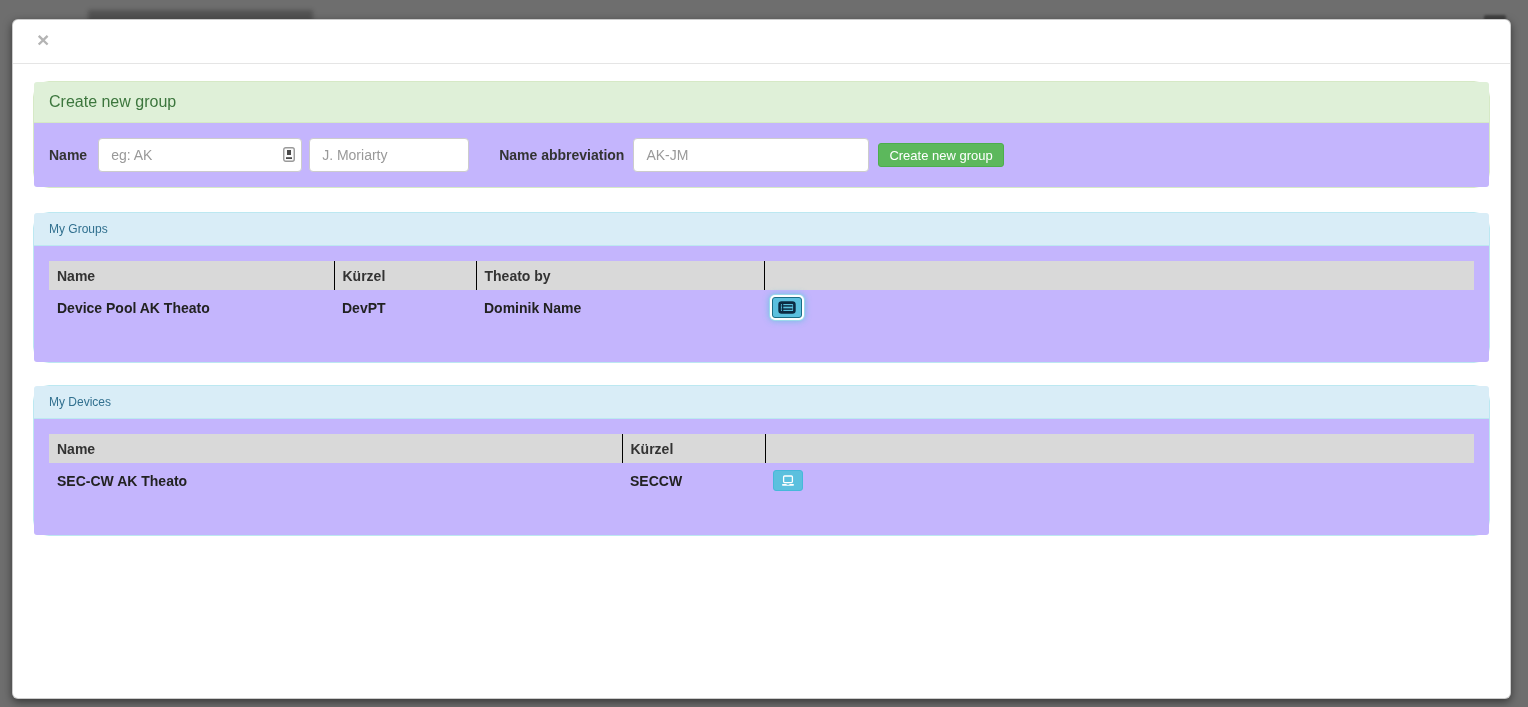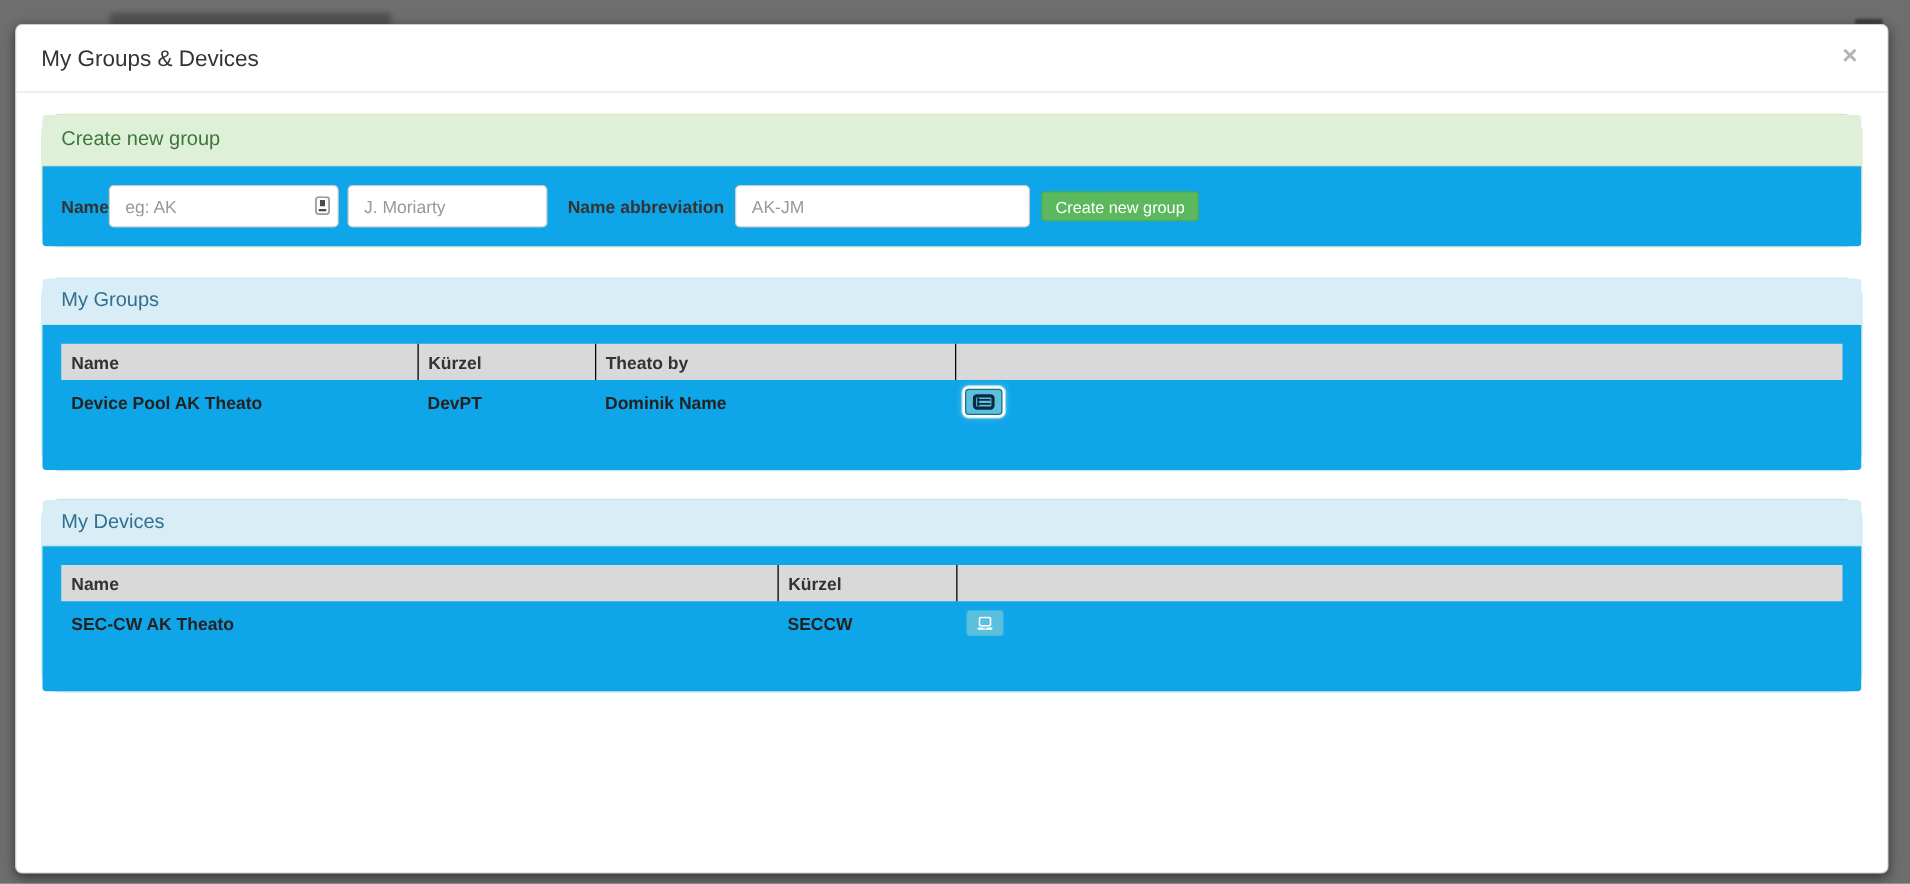--- a/index.html
+++ b/index.html
@@ -35,37 +35,37 @@
   .panel { border-radius:16px; }
   .panel-success { border:1px solid #d6e9c6; margin-bottom:24px; }
   .panel-success .panel-heading {
     background:var(--success-bg, #dff0d8); color:var(--success-text, #3c763d);
     padding:11px 15px; font-size:16px; border-bottom:1px solid #d6e9c6;
     border-radius:3px 3px 0 0;
   }
   .panel-info { border:1px solid var(--info-border, #bce8f1); margin-bottom:22px; }
   .panel-info .panel-heading {
     background:var(--info-bg, #d9edf7); color:var(--info-text, #31708f);
-    padding:9px 15px; font-size:16px; border-bottom:1px solid var(--info-border, #bce8f1);
+    padding:9px 15px; font-size:12px; border-bottom:1px solid var(--info-border, #bce8f1);
     border-radius:3px 3px 0 0;
   }
-  .panel-body { padding:15px; background:#0ea5e9; border-radius:0 0 3px 3px; }
+  .panel-body { padding:15px; background:#c4b5fd; border-radius:0 0 3px 3px; }
 
   
   .form-row { display:flex; align-items:center; }
   .form-label { font-size:14px; font-weight:bold; color:#333; white-space:nowrap; }
   .input-wrap { position:relative; display:inline-block; }
   .form-input {
     height:34px; border:1px solid #ccc; border-radius:4px; padding:6px 12px;
     font-size:14px; color:#555; font-family:"Liberation Sans", sans-serif;
   }
   .form-input::placeholder { color:#999; opacity:1; }
-  .input-name { width:184px; margin-left:0; padding-right:36px; }
+  .input-name { width:204px; margin-left:11px; padding-right:36px; }
   .input-admin { width:160px; margin-left:7px; }
-  .label-abbr { margin-left:16px; }
+  .label-abbr { margin-left:30px; }
   .input-abbr { width:236px; margin-left:9px; }
   .autofill-icon { position:absolute; right:7px; top:9px; width:12px; height:15px; pointer-events:none; }
   .btn-success {
     margin-left:9px; background:var(--accent-green, #5cb85c); border:1px solid #4cae4c;
     color:#fff; font-size:13px; padding:4px 10px; border-radius:3px; cursor:pointer;
     font-family:"Liberation Sans", sans-serif; line-height:1.2; height:24px;
   }
 
   
   table { width:100%; border-collapse:collapse; font-size:14px; margin-bottom:22px; }
@@ -89,21 +89,20 @@
 </style>
 </head>
 <body>
 
 <div class="bg-artifact text-smudge"></div>
 <div class="bg-artifact corner-smudge"></div>
 
 <div class="modal">
 
   <div class="modal-header">
-    <div class="modal-title">My Groups &amp; Devices</div>
     <button class="modal-close">×</button>
   </div>
 
   <div class="modal-body">
 
     <div class="panel panel-success">
       <div class="panel-heading">Create new group</div>
       <div class="panel-body">
         <div class="form-row">
           <label class="form-label">Name</label>

